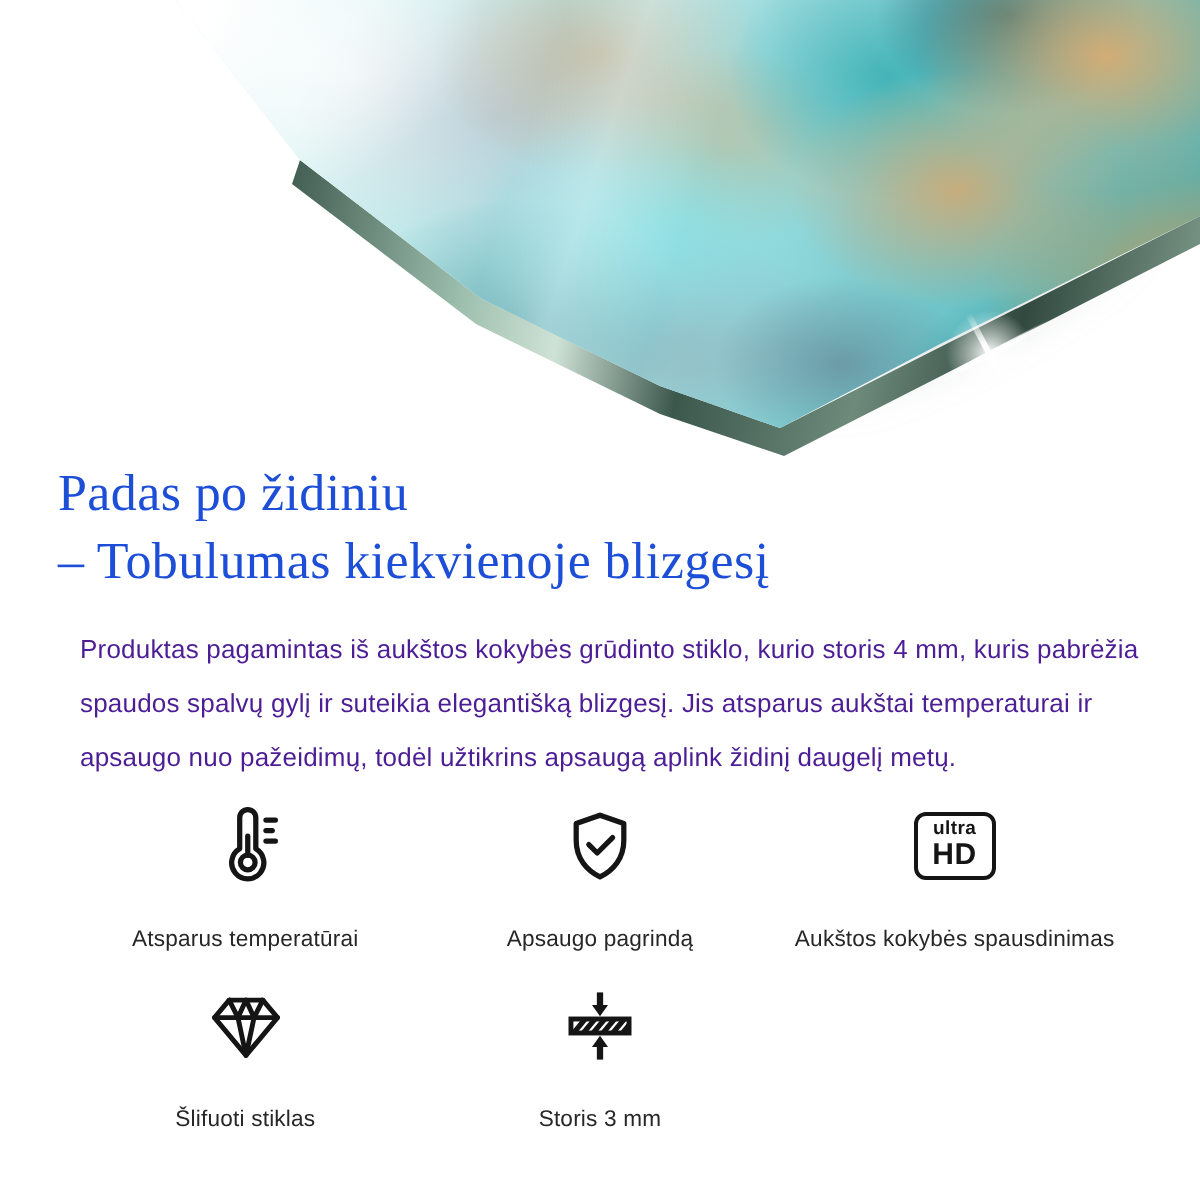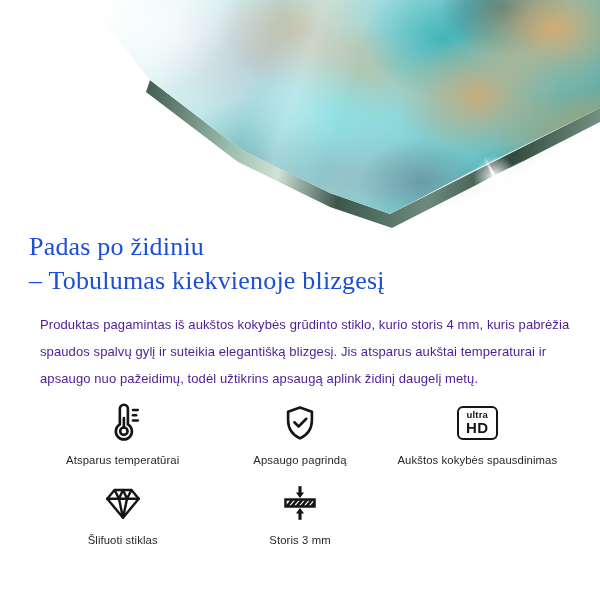--- a/index.html
+++ b/index.html
@@ -78,21 +78,21 @@
     font-size:13px;line-height:27px;color:#4c1d95;letter-spacing:.1px;
   }
 
   
   .features{
     position:absolute;left:34px;top:398px;width:532px;
     display:grid;grid-template-columns:repeat(3,1fr);row-gap:12px;
   }
   .feature{display:flex;flex-direction:column;align-items:center;}
   .feature .icon-wrap{height:50px;display:flex;align-items:center;justify-content:center;}
-  .feature .label{margin-top:6px;font-size:11.3px;color:#272727;letter-spacing:.1px;white-space:nowrap;}
+  .feature .label{margin-top:16px;font-size:11.3px;color:#272727;letter-spacing:.1px;white-space:nowrap;}
   .feature svg{display:block;}
 
   .uhd-box{
     border:2px solid #151515;border-radius:6px;padding:2px 7px 3px;
     display:flex;flex-direction:column;align-items:center;line-height:1;color:#151515;
   }
   .uhd-box span{font-size:9.5px;font-weight:700;letter-spacing:.2px;}
   .uhd-box strong{font-size:15px;font-weight:800;letter-spacing:.4px;margin-top:1px;}
 </style>
 </head>

